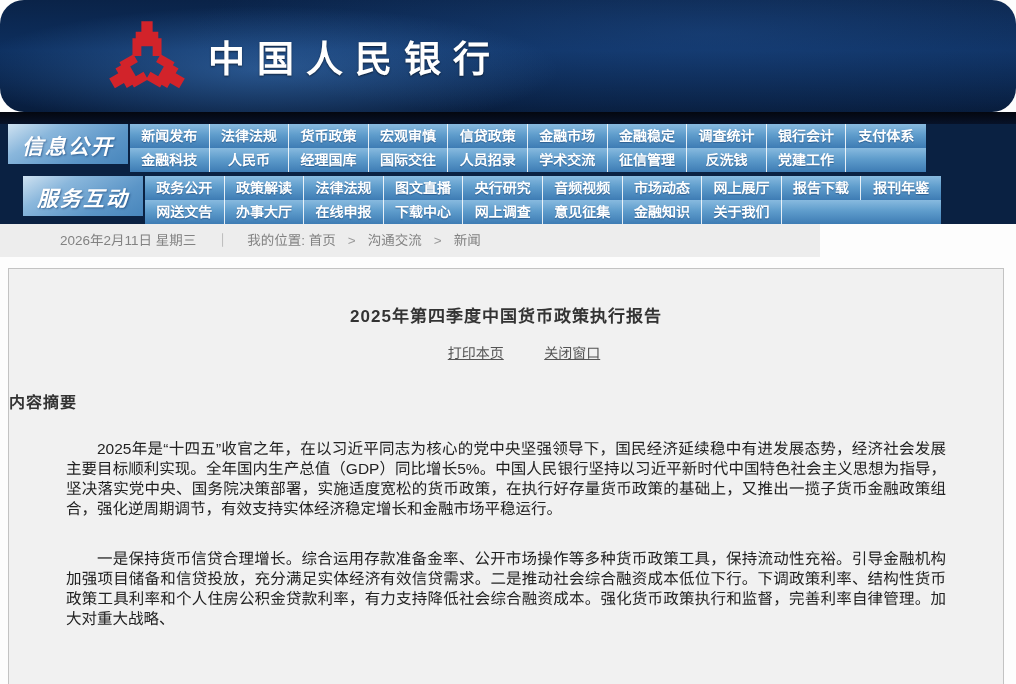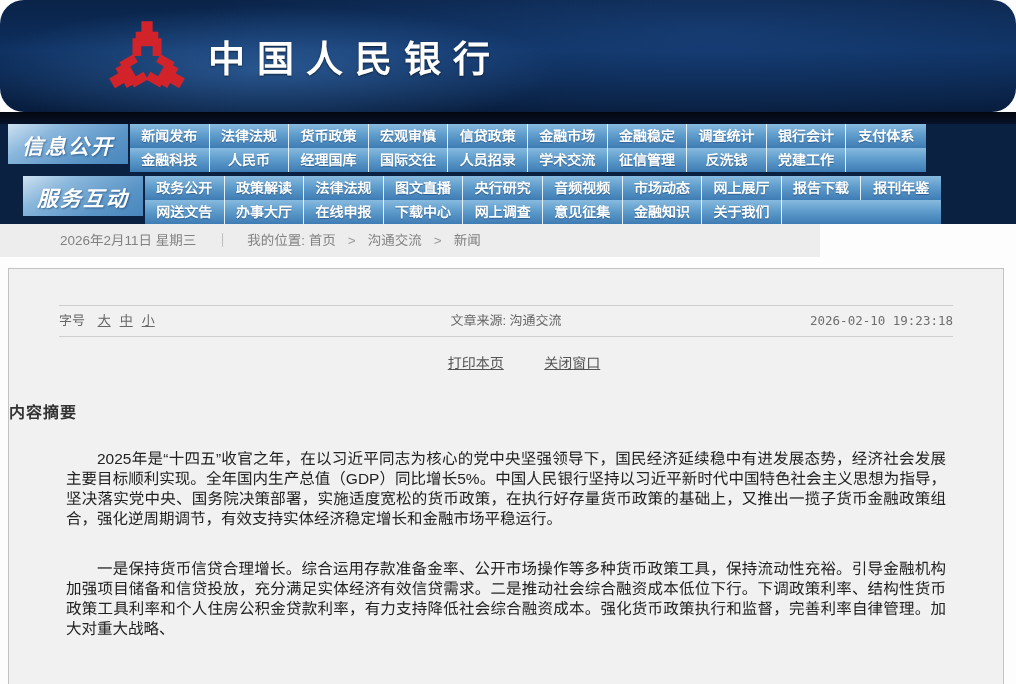--- a/index.html
+++ b/index.html
@@ -180,29 +180,22 @@
 </nav>
 
 <div class="breadcrumb-bar">
   <span class="date">2026年2月11日 星期三</span>
   <span class="pipe">｜</span>
   <span>我的位置: </span>
   <span id="crumbs"><a class="crumb">首页</a><span class="crumb-sep">&gt;</span><a class="crumb">沟通交流</a><span class="crumb-sep">&gt;</span><a class="crumb">新闻</a></span>
 </div>
 
 <main class="content-box">
-
-  <div class="meta-row">
-    <div class="meta-left">
-      <span>字号</span>
-      <span id="font-sizes"><span class="fsize">大</span><span class="fsize">中</span><span class="fsize">小</span></span>
-    </div>
-    <div class="meta-center">文章来源: 沟通交流</div>
-    <div class="meta-right">2026-02-10 19:23:18</div>
-  </div>
+  <h1 class="article-title">2025年第四季度中国货币政策执行报告</h1>
+
 
   <div class="actions">
     <a>打印本页</a>
     <a>关闭窗口</a>
   </div>
 
   <h2 class="summary-heading">内容摘要</h2>
 
   <p class="p1">2025年是“十四五”收官之年，在以习近平同志为核心的党中央坚强领导下，国民经济延续稳中有进发展态势，经济社会发展主要目标顺利实现。全年国内生产总值（GDP）同比增长5%。中国人民银行坚持以习近平新时代中国特色社会主义思想为指导，坚决落实党中央、国务院决策部署，实施适度宽松的货币政策，在执行好存量货币政策的基础上，又推出一揽子货币金融政策组合，强化逆周期调节，有效支持实体经济稳定增长和金融市场平稳运行。</p>
   <p class="p2" id="para2"><b>一是</b>保持货币信贷合理增长。综合运用存款准备金率、公开市场操作等多种货币政策工具，保持流动性充裕。引导金融机构加强项目储备和信贷投放，充分满足实体经济有效信贷需求。<b>二是</b>推动社会综合融资成本低位下行。下调政策利率、结构性货币政策工具利率和个人住房公积金贷款利率，有力支持降低社会综合融资成本。强化货币政策执行和监督，完善利率自律管理。加大对重大战略、</p>

